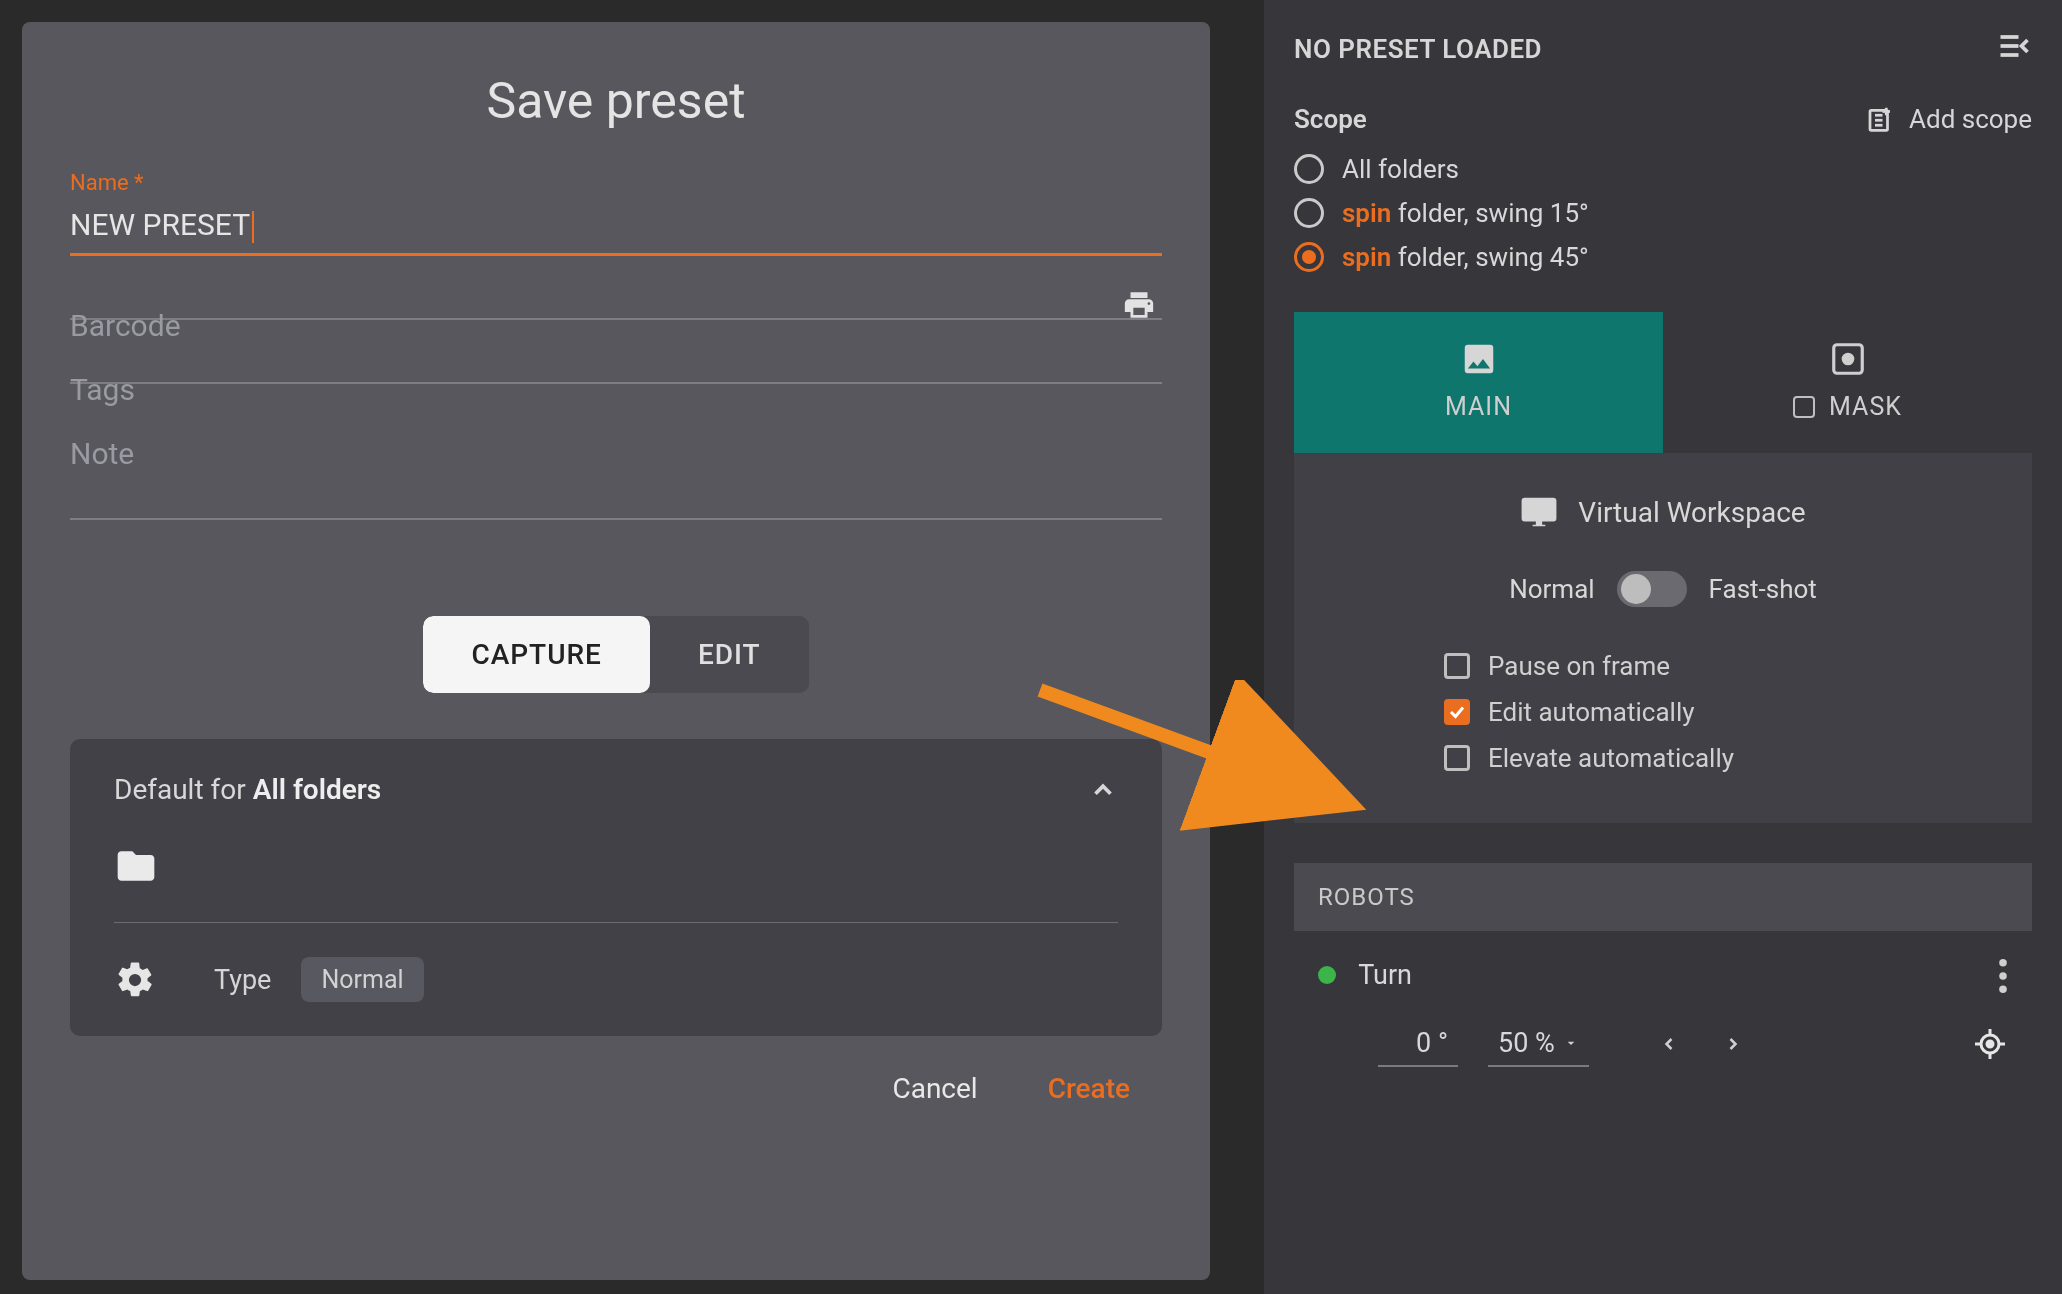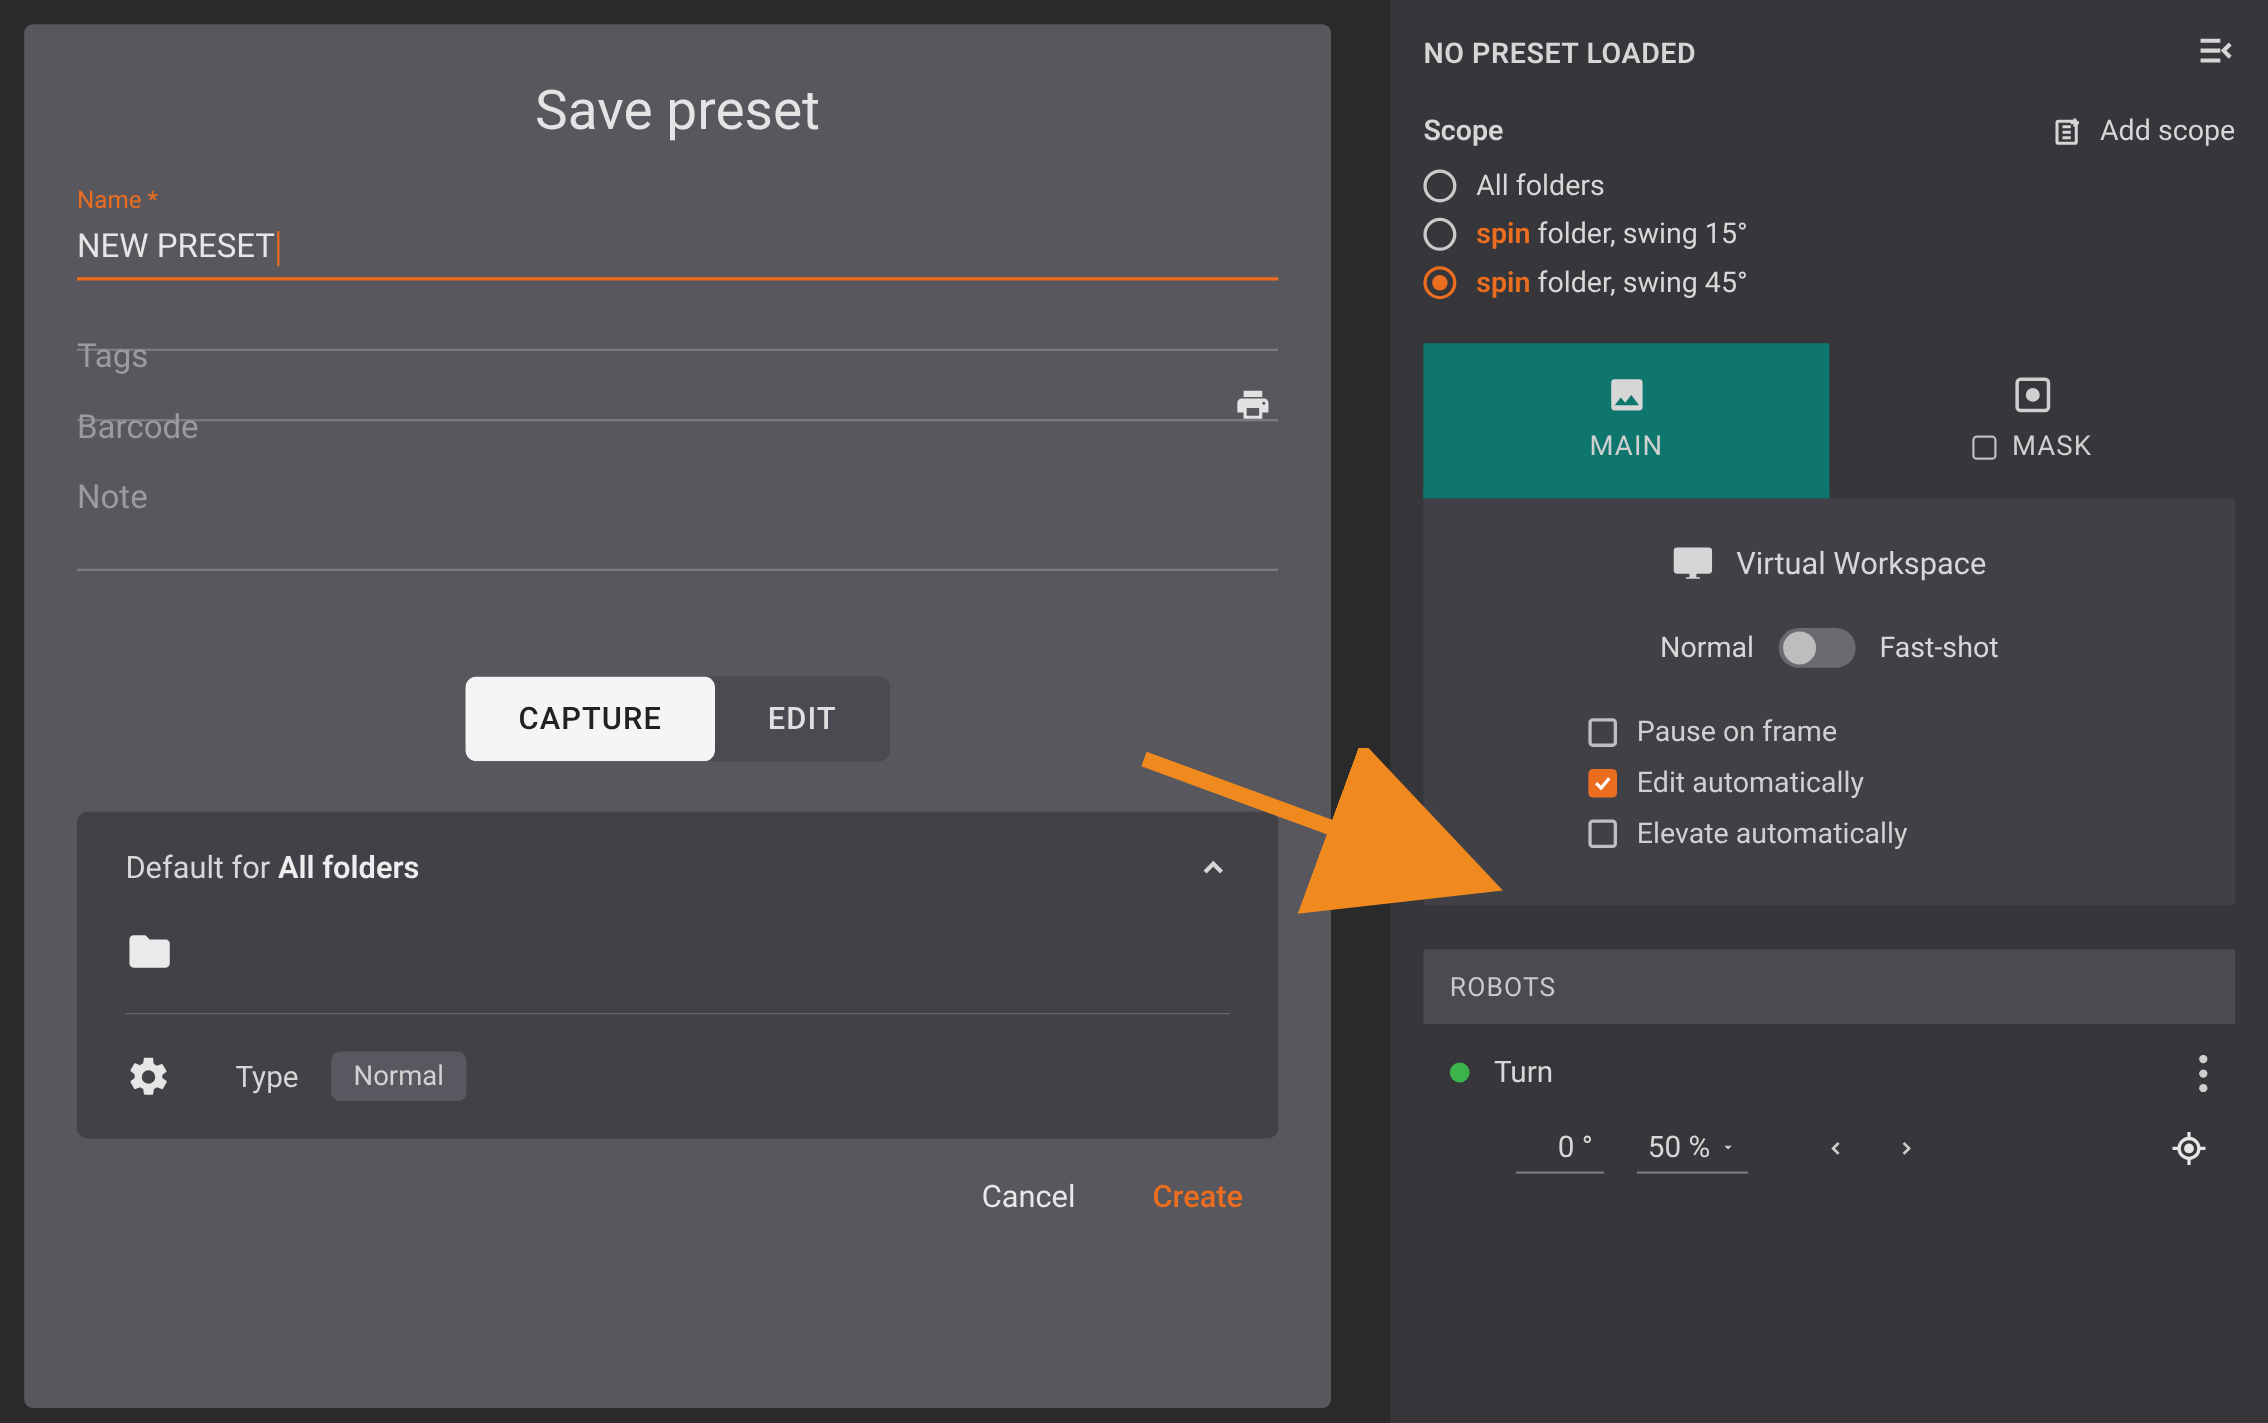--- a/index.html
+++ b/index.html
@@ -315,32 +315,32 @@
   <div class="modal-title">Save preset</div>
 
   <div class="field">
     <span class="field-label">Name *</span>
     <div class="field-input active-underline">
       <span>NEW PRESET</span><span class="caret"></span>
     </div>
   </div>
 
   <div class="field">
-    <span class="placeholder-text">Tags</span>
-    <div class="field-input"></div>
-  </div>
-
-  <div class="field">
     <span class="placeholder-text">Barcode</span>
     <div class="field-input"></div>
     <span class="print-icon">
       <svg width="34" height="34" viewBox="0 0 24 24" fill="currentColor">
           <path d="M19 8H5c-1.66 0-3 1.34-3 3v6h4v4h12v-4h4v-6c0-1.66-1.34-3-3-3zm-3 11H8v-5h8v5zm3-7c-.55 0-1-.45-1-1s.45-1 1-1 1 .45 1 1-.45 1-1 1zM18 3H6v4h12V3z"></path>
         </svg>
     </span>
+  </div>
+
+  <div class="field">
+    <span class="placeholder-text">Tags</span>
+    <div class="field-input"></div>
   </div>
 
   <div class="field note-field">
     <span class="placeholder-text">Note</span>
     <div class="field-input" style="height:90px"></div>
   </div>
 
   <div class="segmented">
     <div class="segmented-wrap">
       <div class="seg-btn active">CAPTURE</div>

